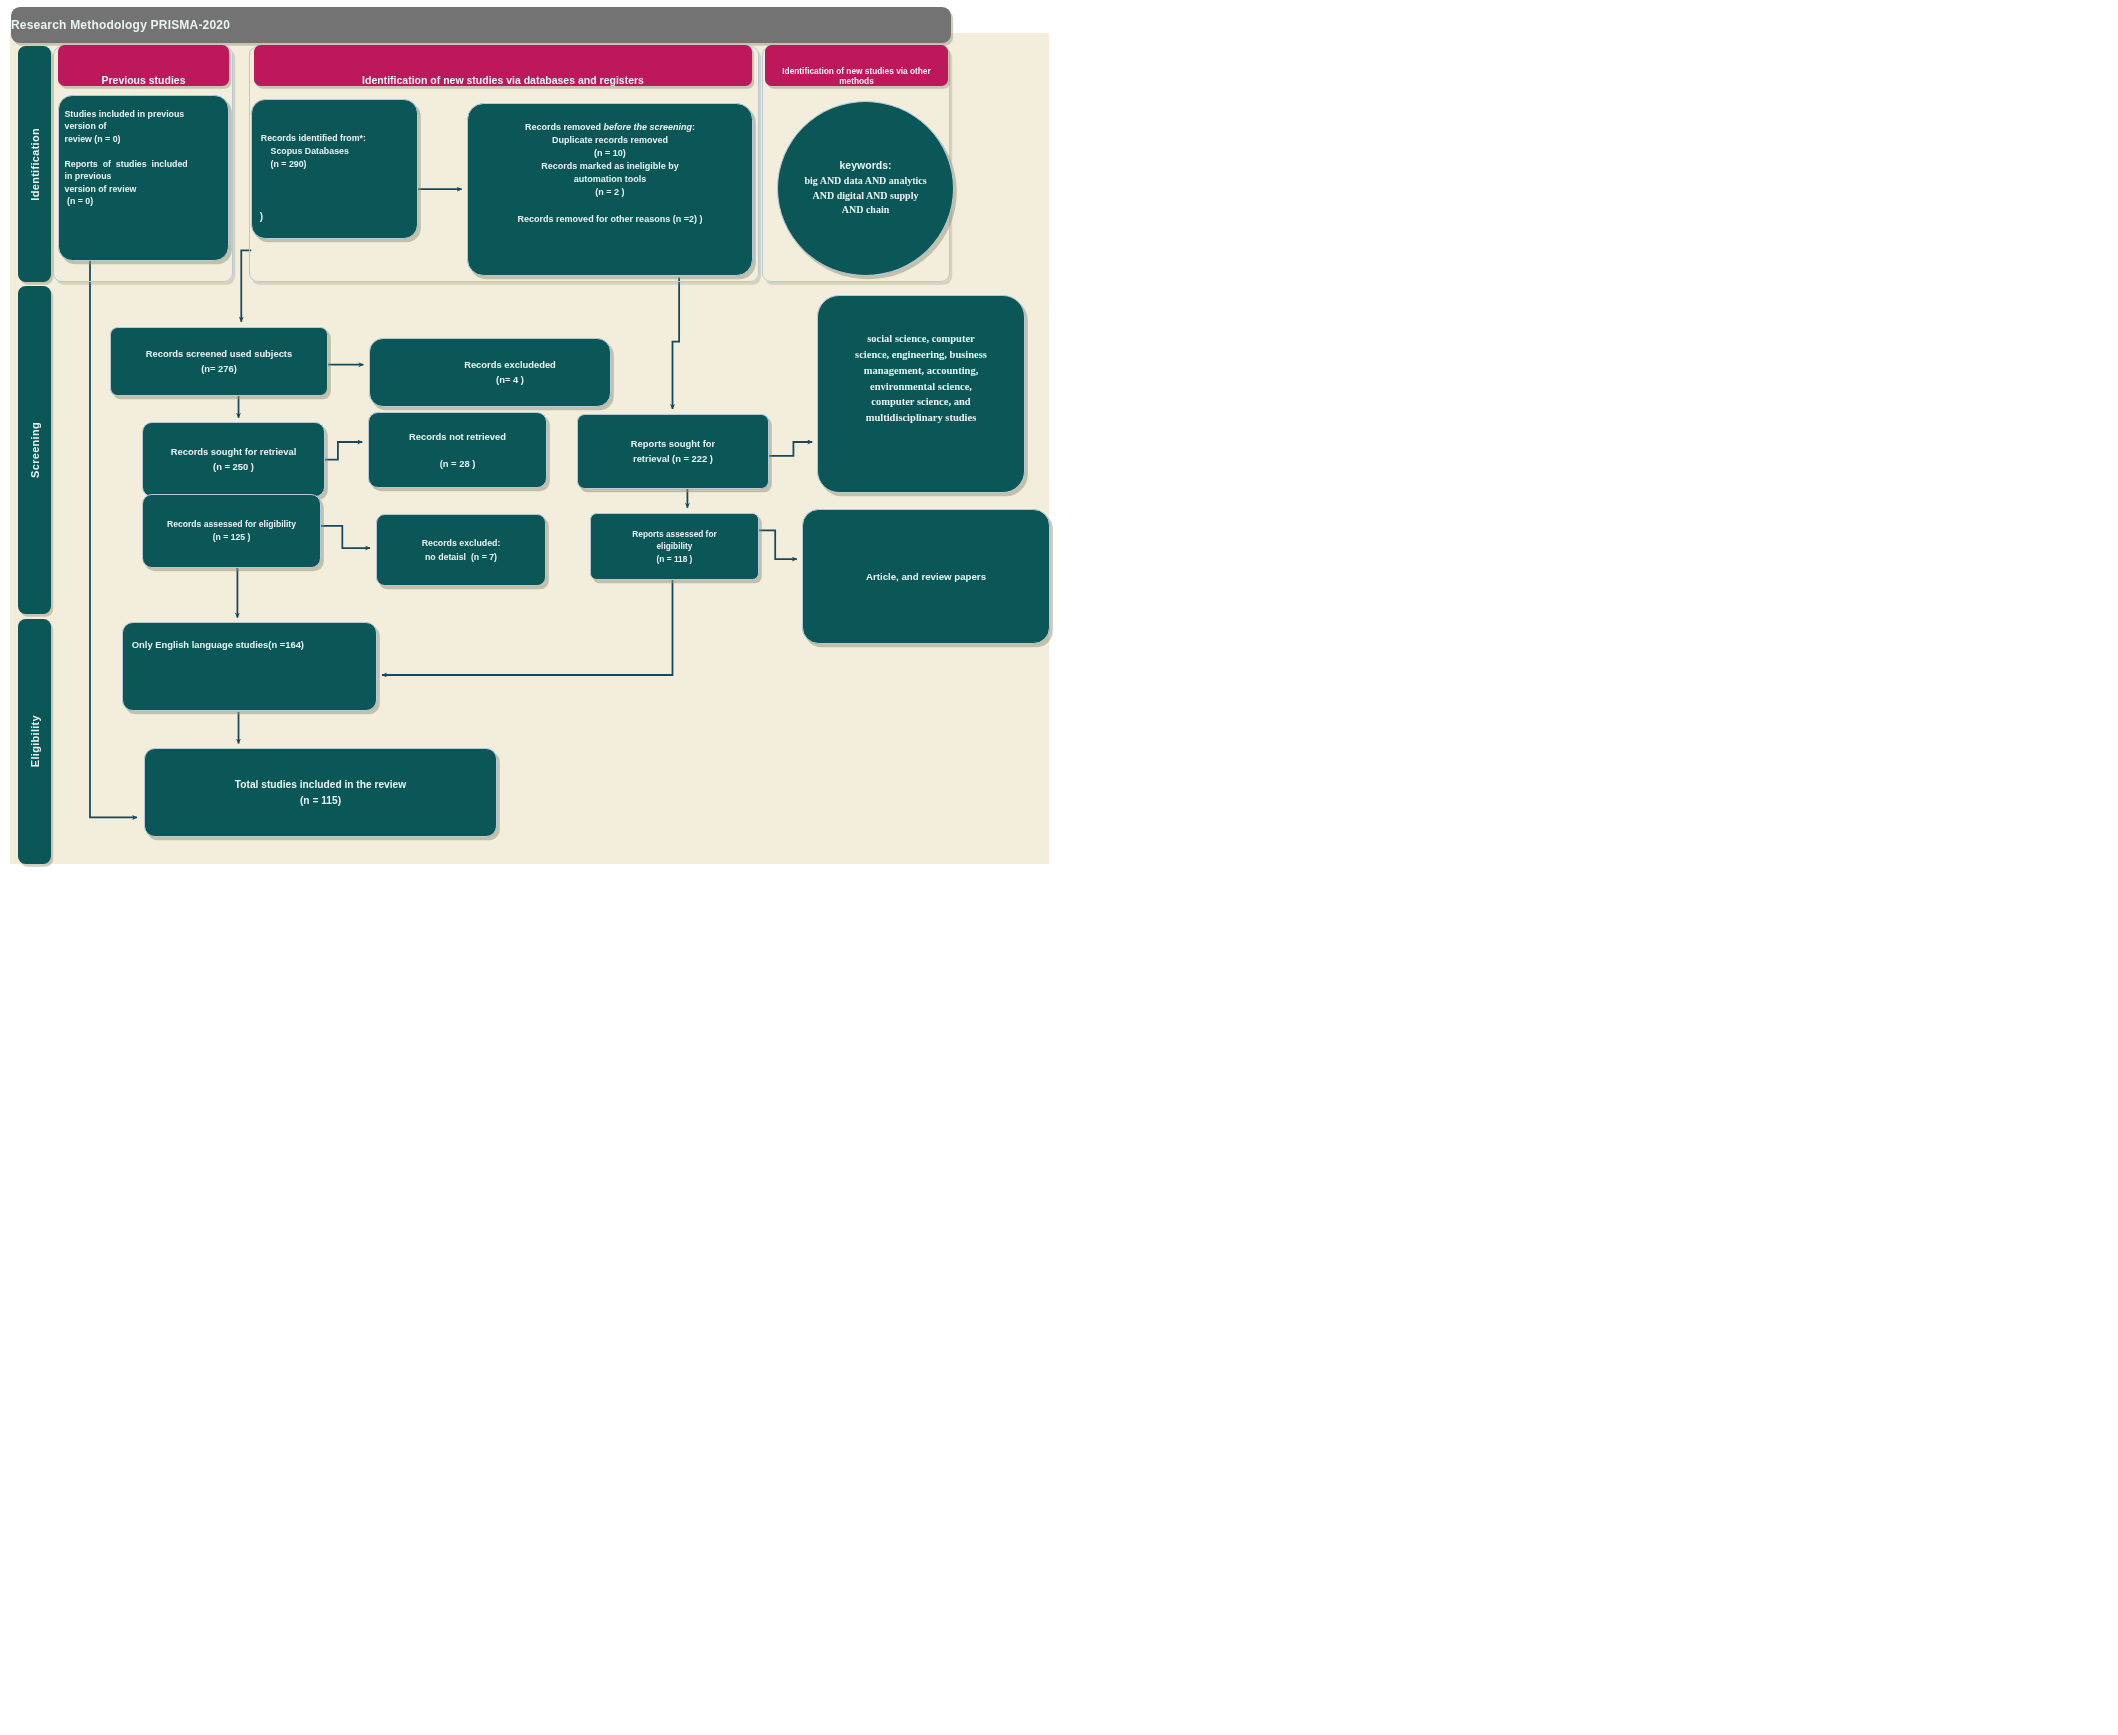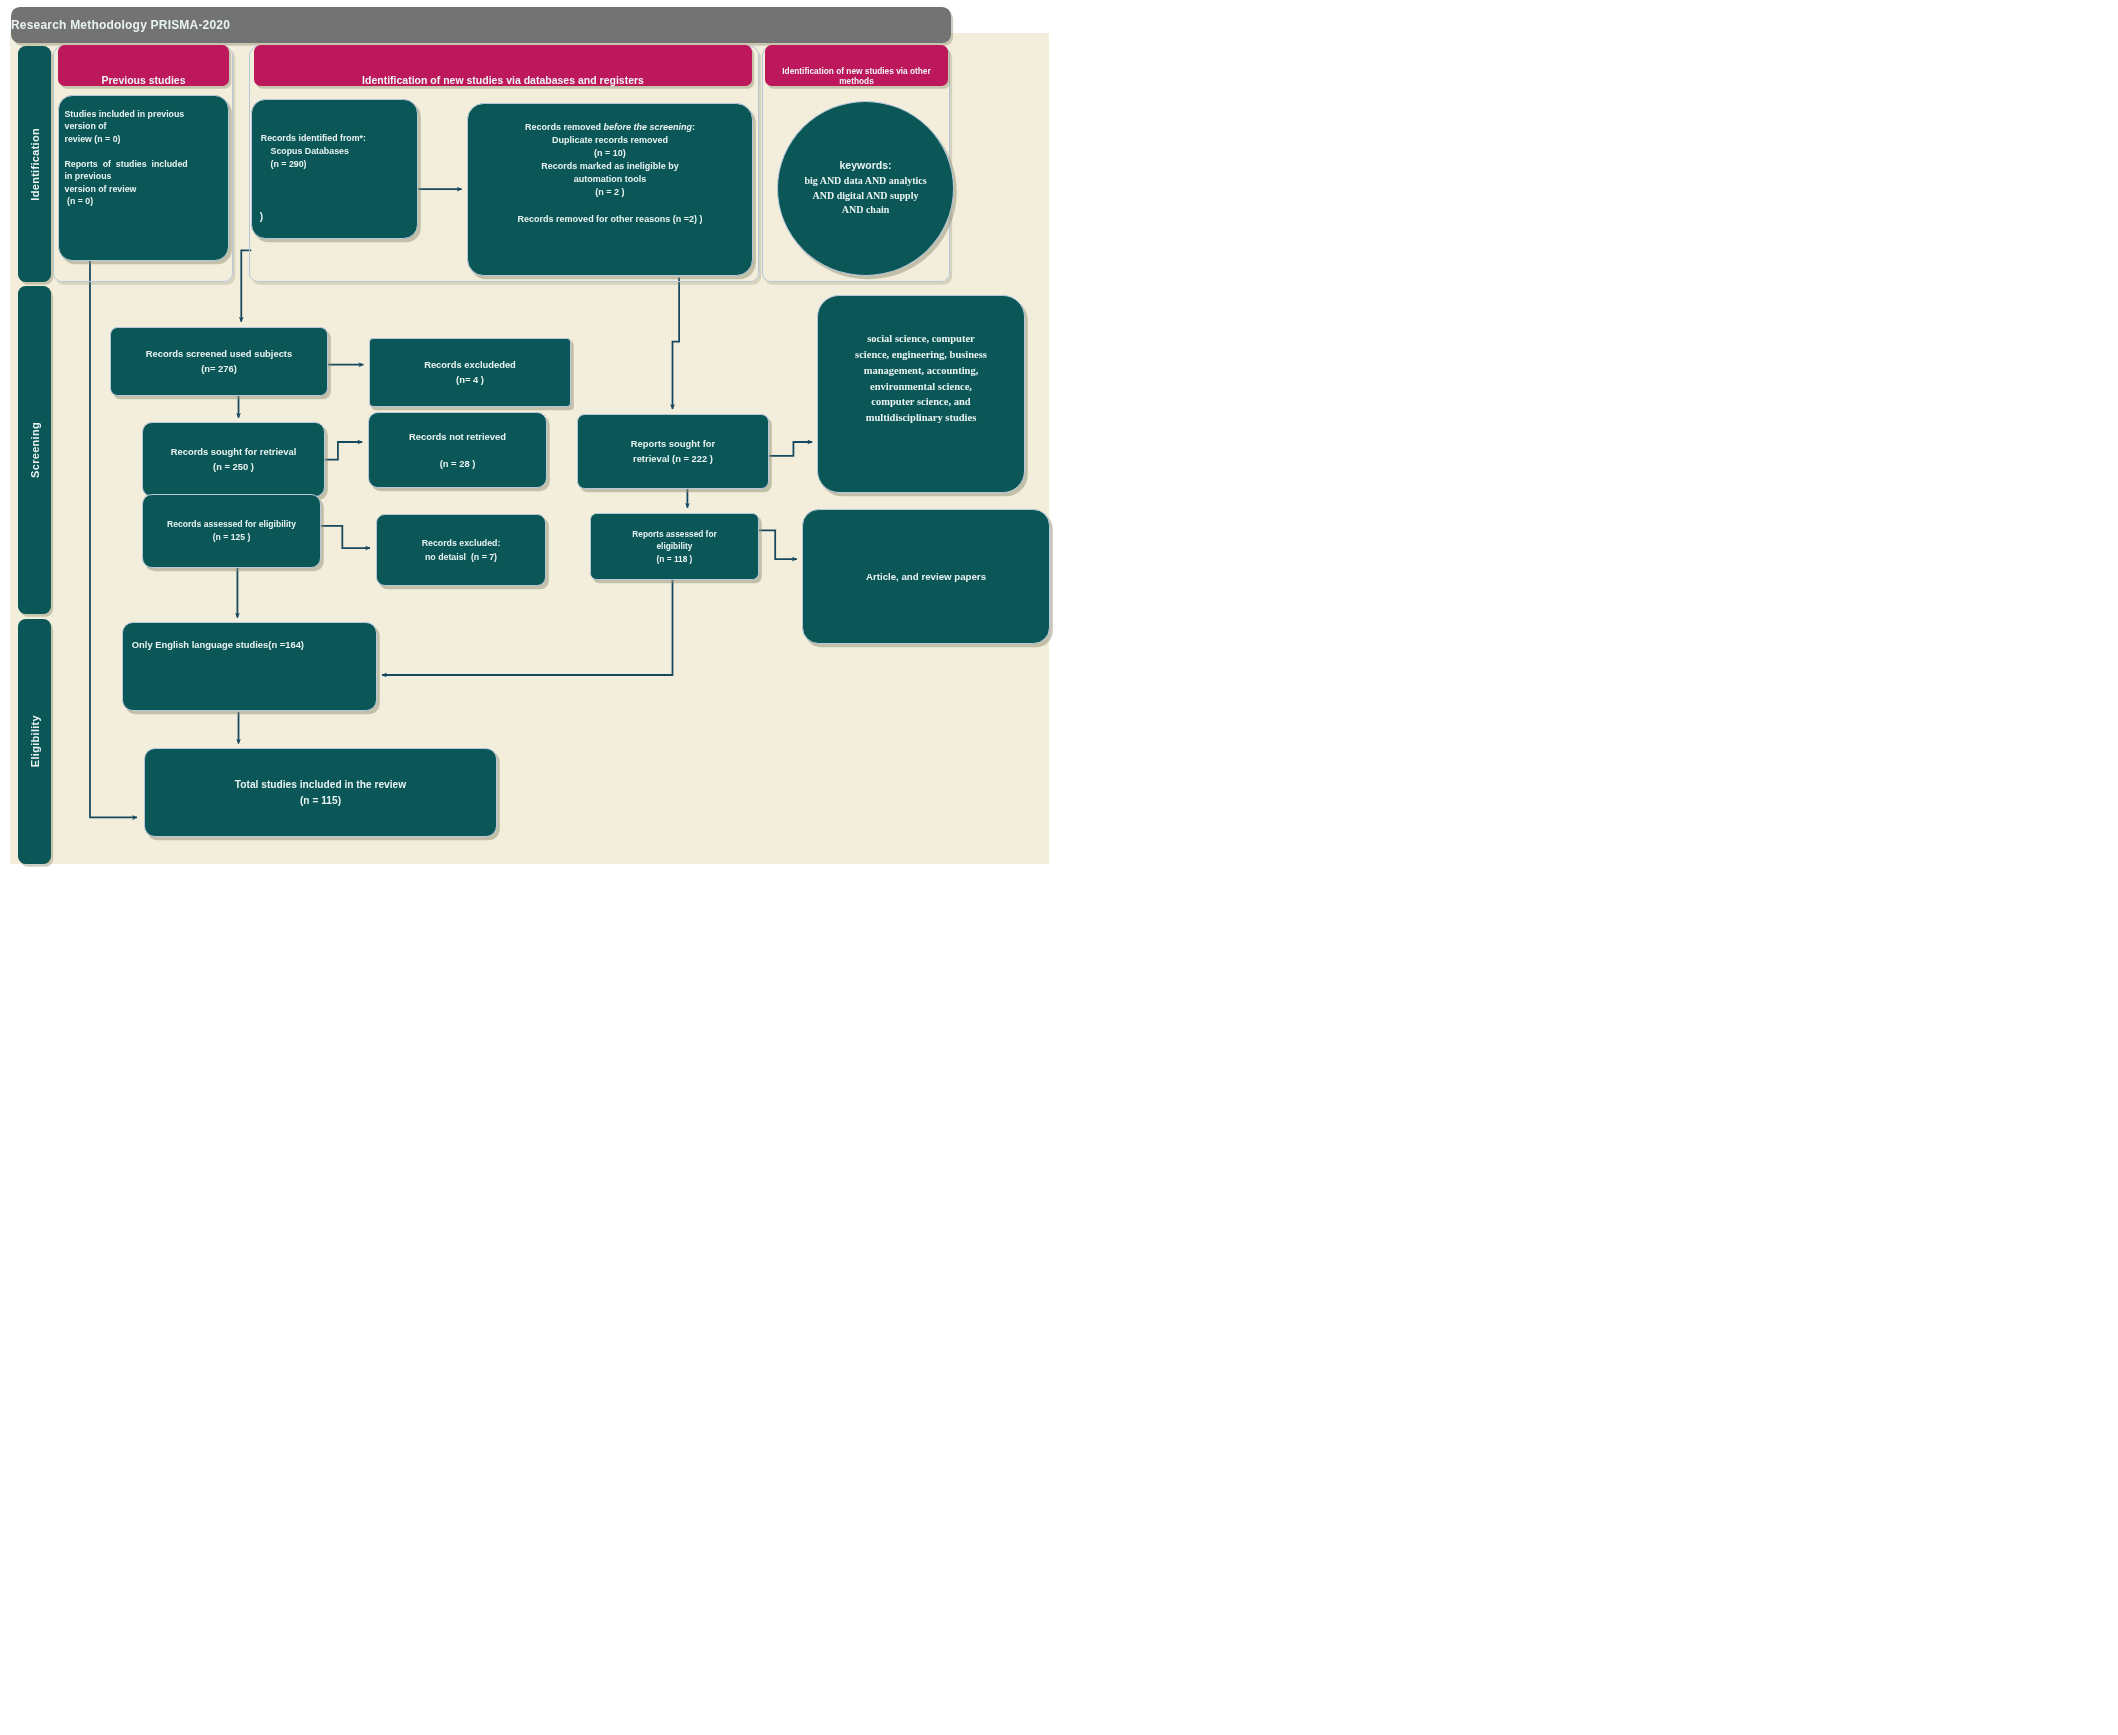--- a/index.html
+++ b/index.html
@@ -118,21 +118,21 @@
   <div class="node ctr" style="left:777px;top:101px;width:175px;height:173px;border-radius:50%;flex-direction:column;">
     <div style="font-size:10.5px;margin-bottom:3.3px;">keywords:</div>
     <div class="multiline serif" style="font-size:10px;line-height:1.45;">big AND data AND analytics
 AND digital AND supply
 AND chain</div>
   </div>
 
   <div class="node ctr multiline" style="left:110px;top:327px;width:216px;height:67px;border-radius:7.7px;font-size:9.4px;line-height:1.5;">Records screened used subjects
 (n= 276)</div>
 
-  <div class="node ctr multiline" style="left:369px;top:338px;width:200px;height:67px;border-radius:4px;font-size:9.4px;line-height:1.5;">Records excludeded
+  <div class="node ctr multiline" style="left:369px;top:338px;width:200px;height:67px;border-radius:14px;font-size:9.4px;line-height:1.5;padding-left:40px;">Records excludeded
 (n= 4 )</div>
 
   <div class="node ctr multiline" style="left:142px;top:422px;width:181px;height:73px;border-radius:10px;font-size:9.4px;line-height:1.5;">Records sought for retrieval
 (n = 250 )</div>
 
   <div class="node ctr multiline" style="left:368px;top:412px;width:177px;height:74px;border-radius:10px;font-size:9.4px;line-height:1.4;">Records not retrieved
 
 (n = 28 )</div>
 
   <div class="node ctr multiline" style="left:577px;top:414px;width:190px;height:73px;border-radius:7.7px;font-size:9.4px;line-height:1.5;">Reports sought for

